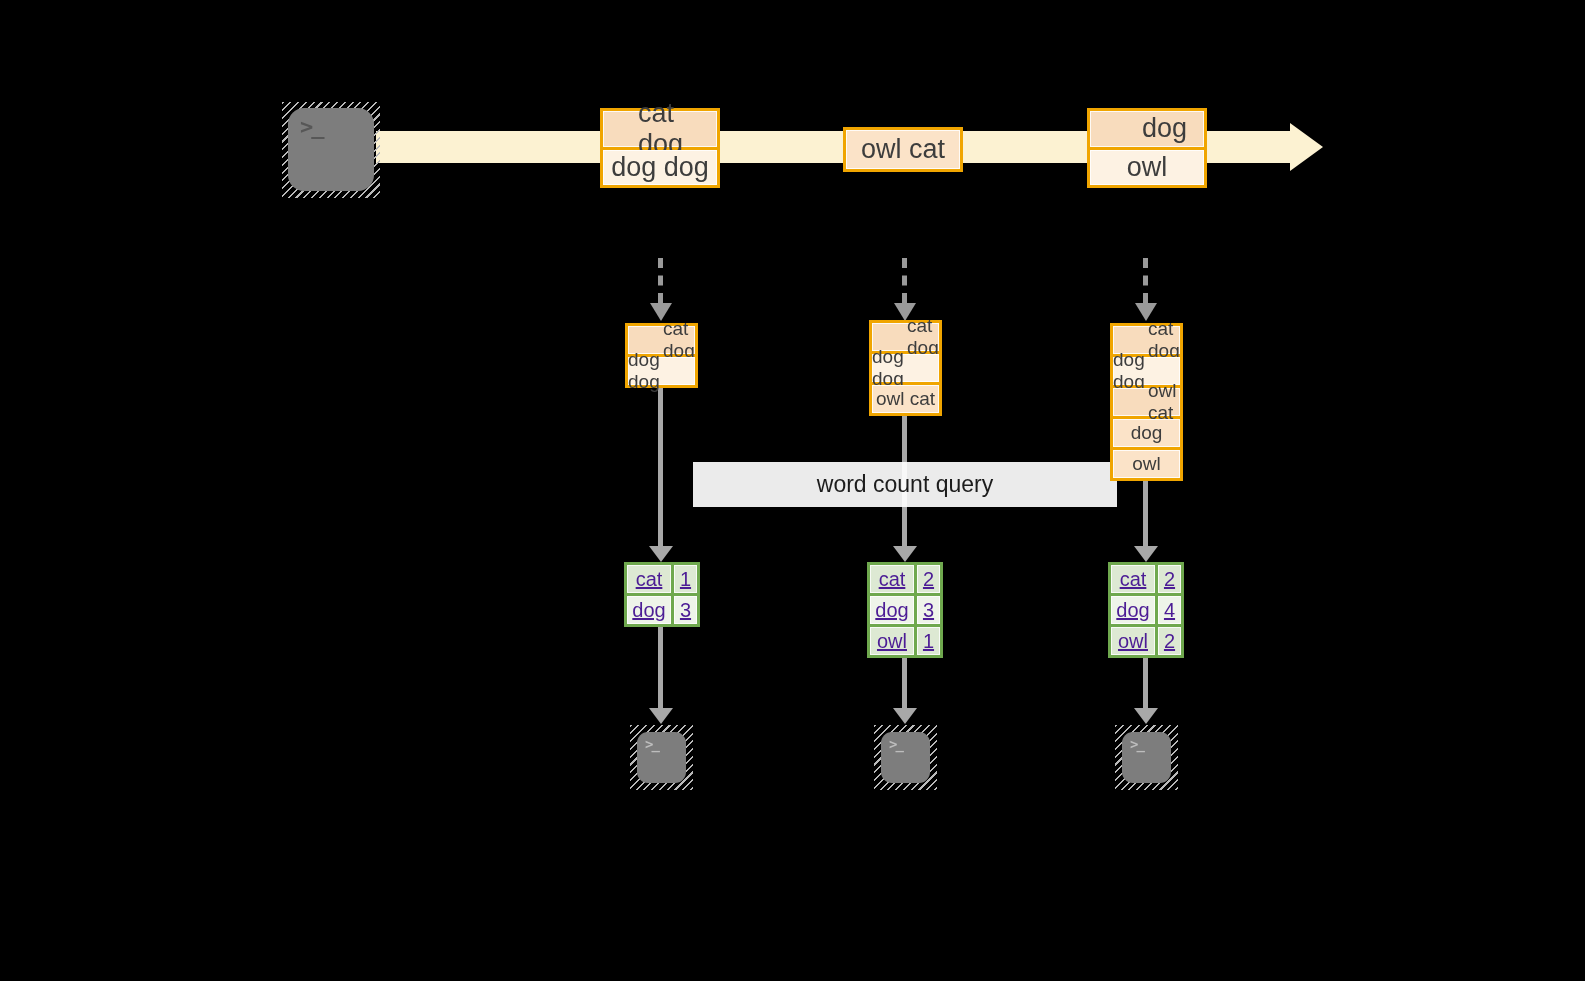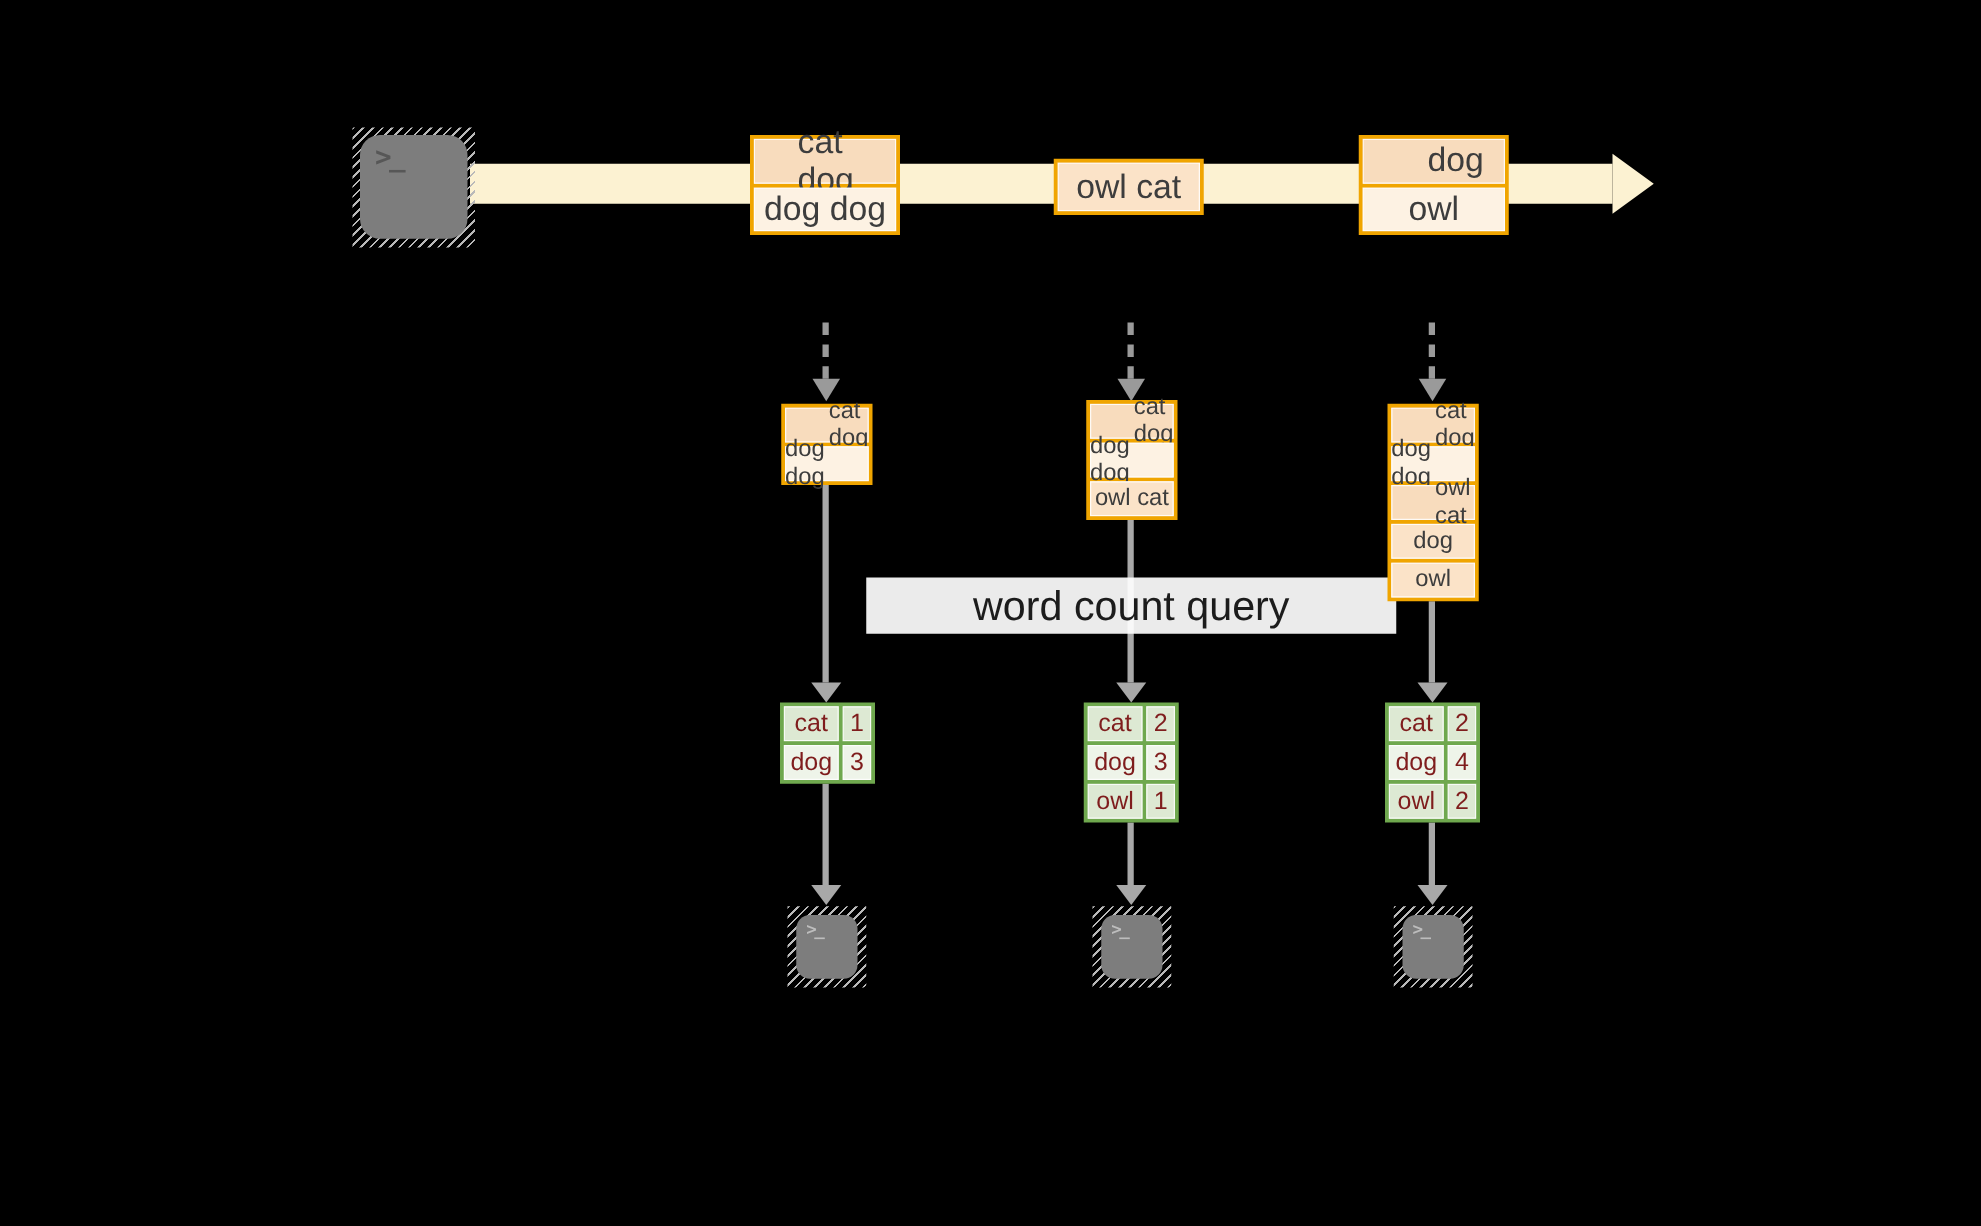--- a/index.html
+++ b/index.html
@@ -36,26 +36,26 @@
   .f-mid{background:#fbe3c8;}
   
   .dashline{position:absolute;width:0;border-left:5px dashed #9a9a9a;z-index:1;}
   .dhead{position:absolute;width:0;height:0;border-left:11px solid transparent;border-right:11px solid transparent;
     border-top:18px solid #9a9a9a;z-index:1;}
   .vline{position:absolute;width:5px;background:#a8a8a8;z-index:1;}
   .shead{position:absolute;width:0;height:0;border-left:12px solid transparent;border-right:12px solid transparent;
     border-top:16px solid #a8a8a8;z-index:1;}
   
   .query{position:absolute;left:693px;top:462px;width:424px;height:45px;background:rgba(255,255,255,0.92);
-    display:flex;align-items:center;justify-content:center;font-size:33px;color:#1c1c1c;z-index:2;}
+    display:flex;align-items:center;justify-content:center;font-size:23px;color:#1c1c1c;z-index:2;}
   
   .gtable{position:absolute;background:#6fa84e;padding:3px;display:grid;grid-template-columns:44px 23px;gap:3px;
     box-sizing:content-box;z-index:3;}
-  .gtable .cell{height:28px;display:flex;align-items:center;justify-content:center;font-size:20px;color:#7f1d1d;
-    box-shadow:inset 0 0 0 1px rgba(255,255,255,0.8);}
+  .gtable .cell{height:28px;display:flex;align-items:center;justify-content:center;font-size:20px;color:#4c1d95;
+    box-shadow:inset 0 0 0 1px rgba(255,255,255,0.8);text-decoration:underline;}
   .g-dark{background:#dde9d3;}
   .g-light{background:#eef4e9;}
 </style>
 </head>
 <body>
 
 <div class="canvas">
 
   <div class="band"></div>
   <div class="band-head"></div>

